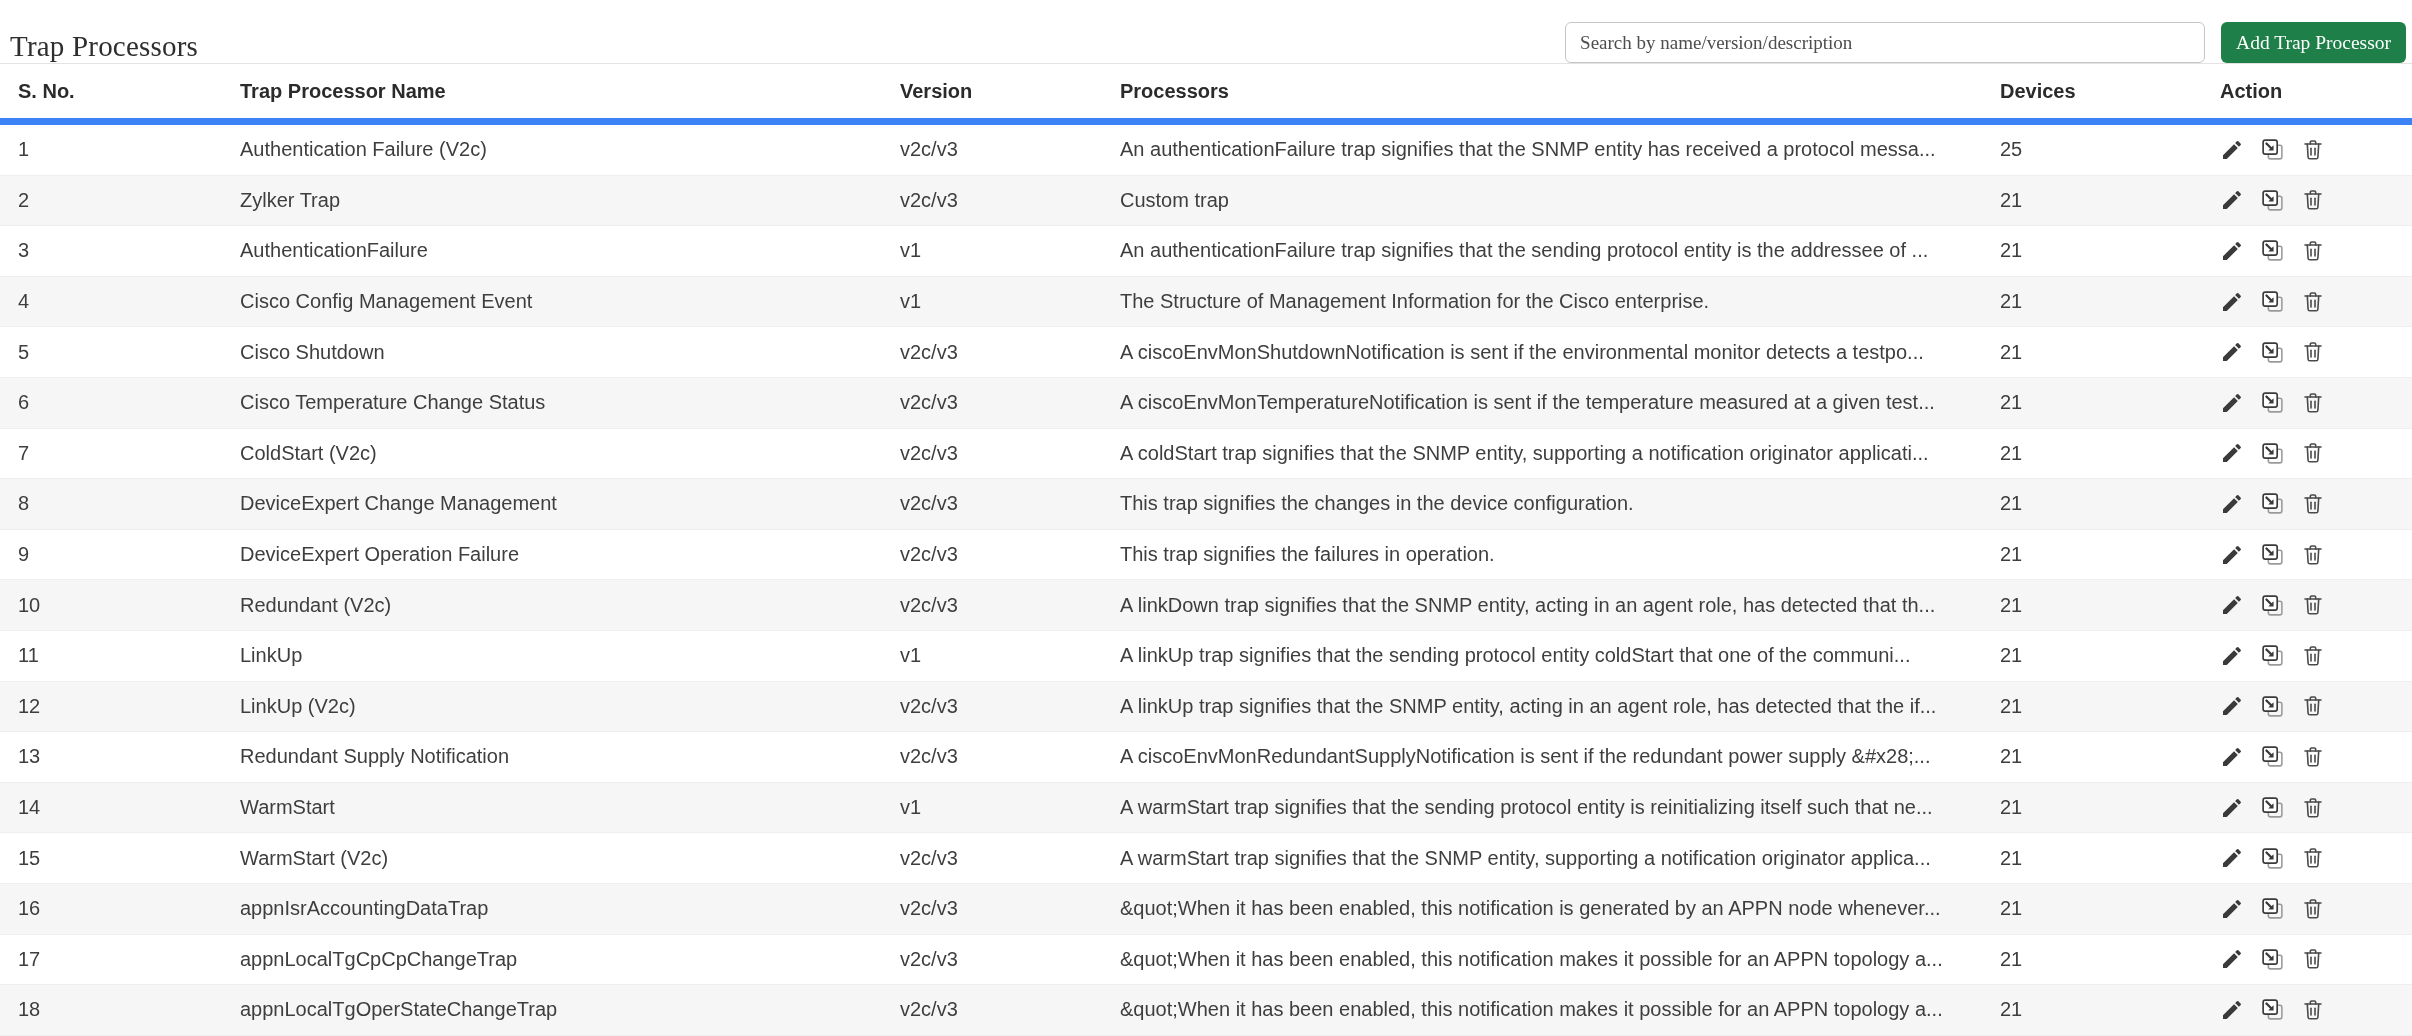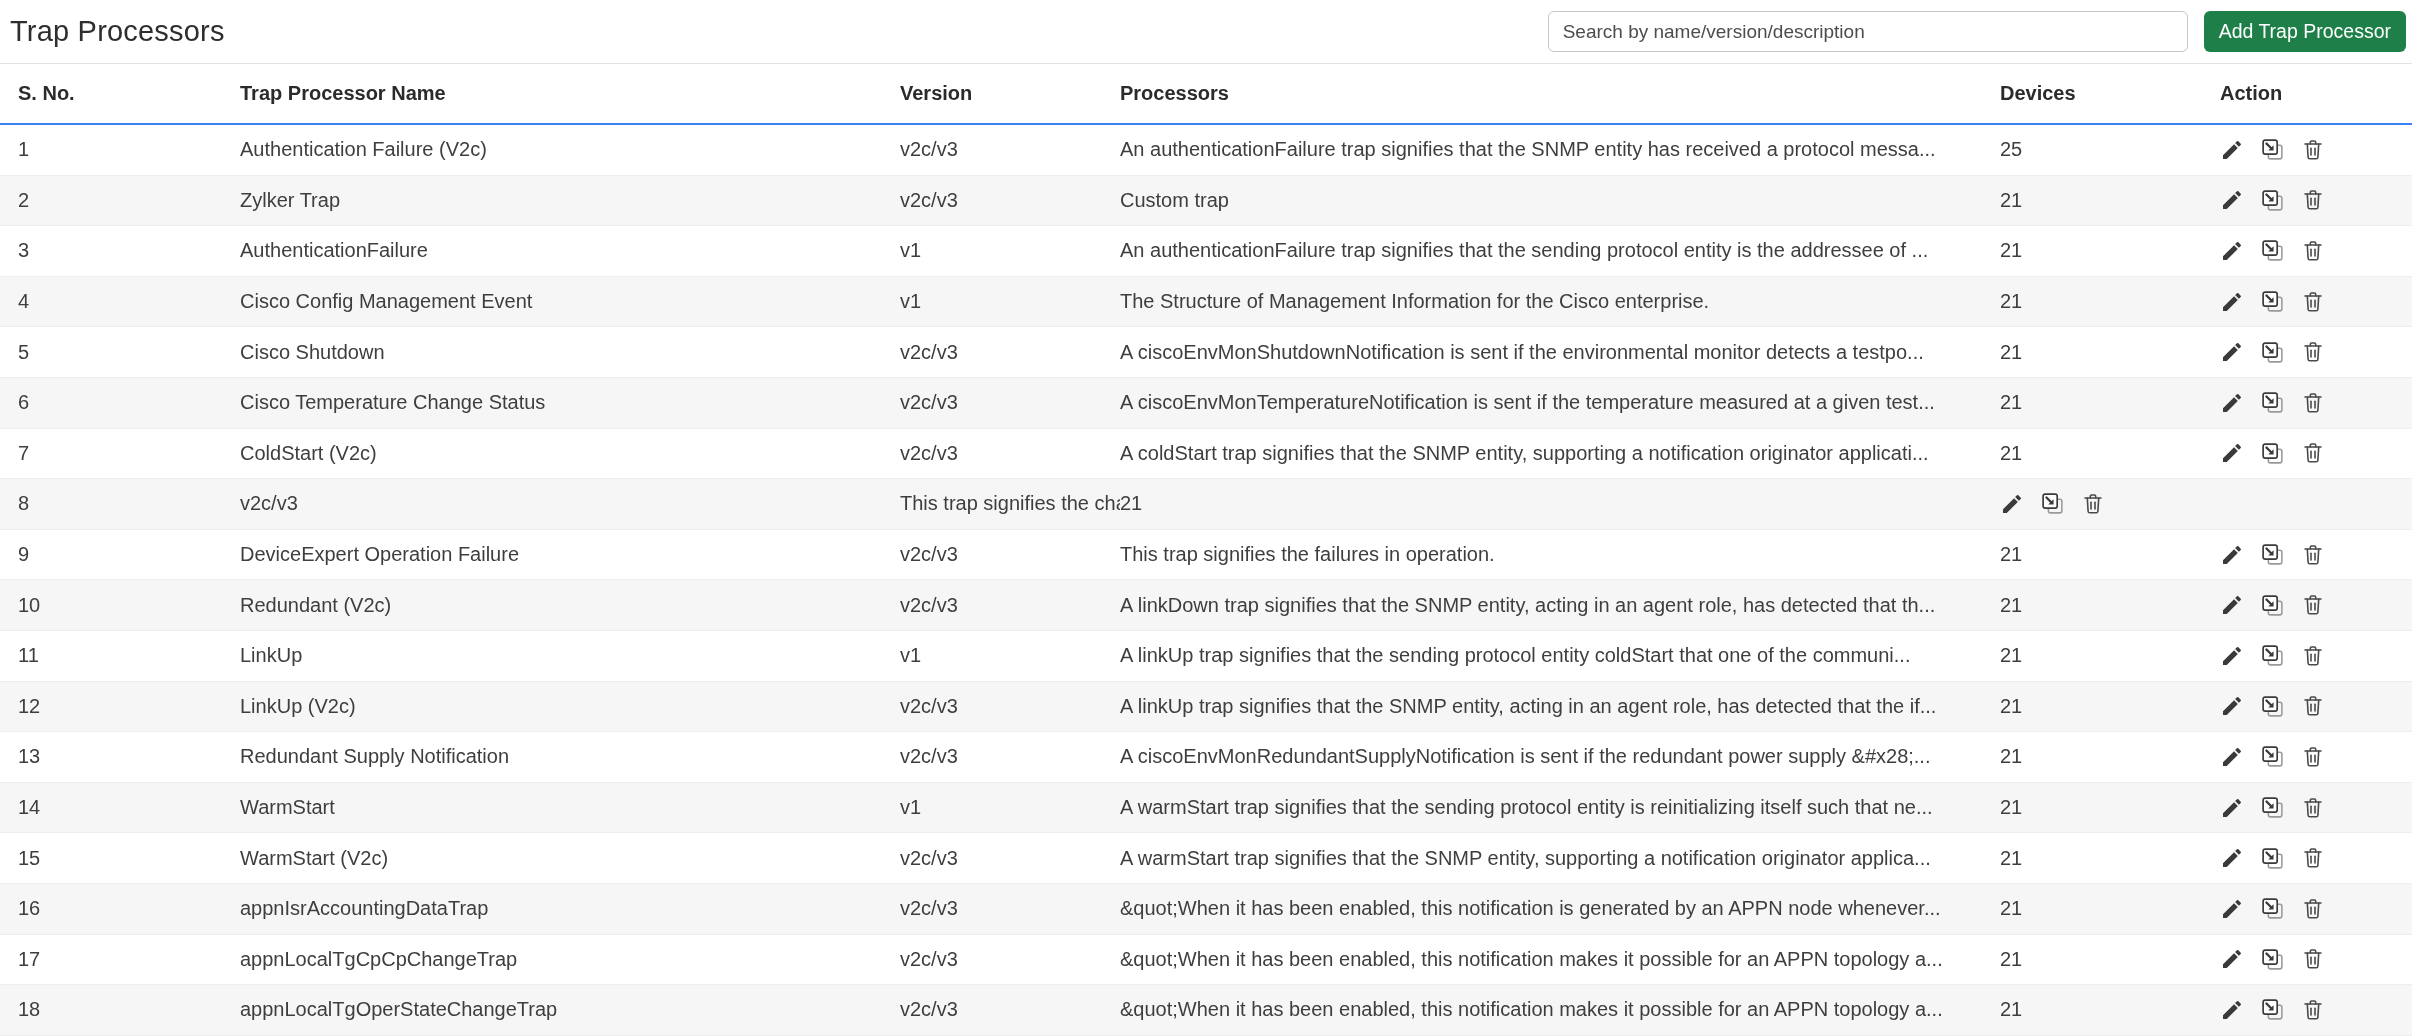--- a/index.html
+++ b/index.html
@@ -4,24 +4,25 @@
 <style>
   * { box-sizing: border-box; margin: 0; padding: 0; }
   html, body {
     width: 2412px; height: 1036px;
     background: #ffffff;
     font-family: "Liberation Sans", sans-serif;
     overflow: hidden;
   }
   
   .topbar {
-    display: flex; align-items: center;
+    display: flex; align-items: flex-end;
     height: 64px;
     padding: 0 6px 0 10px;
     border-bottom: 1px solid #e3e3e3;
+    font-family: Liberation Serif, serif;
   }
   .page-title {
     font-size: 29px;
     font-weight: 400;
     color: #2e2e2e;
     letter-spacing: 0.2px;
   }
   .top-actions { margin-left: auto; display: flex; align-items: center; gap: 16px; }
   .search-input {
     width: 640px; height: 41px;
@@ -49,21 +50,21 @@
   }
   
   .grid-row {
     display: grid;
     grid-template-columns: 240px 660px 220px 880px 220px 1fr;
     align-items: center;
     width: 100%;
   }
   .thead {
     height: 61px;
-    border-bottom: 2px solid #3b82f6;
+    border-bottom: 7px solid #3b82f6;
     background: #ffffff;
   }
   .thead .cell {
     font-weight: bold;
     font-size: 20px;
     color: #2b2b2b;
   }
   .cell {
     padding-right: 20px;
     white-space: nowrap;
@@ -341,20 +342,21 @@
             <path d="M10 10.2v6.8"></path>
             <path d="M14 10.2v6.8"></path>
           </g>
         </svg>
       </button>
     </div>
   </div>
 
   <div class="grid-row row">
     <div class="cell">8</div>
+    <div class="cell">DeviceExpert Change Management</div>
     <div class="cell">v2c/v3</div>
     <div class="cell">This trap signifies the changes in the device configuration.</div>
     <div class="cell">21</div>
     <div class="cell actions">
       <button class="icon-btn">
         <svg width="24" height="24" viewBox="0 0 24 24">
           <path fill="#3a3a3a" d="M3 17.25V21h3.75L17.81 9.94l-3.75-3.75L3 17.25zm17.71-10.21c.39-.39.39-1.02 0-1.41l-2.34-2.34a.996.996 0 0 0-1.41 0l-1.83 1.83 3.75 3.75 1.83-1.83z"></path>
         </svg>
       </button>
       <button class="icon-btn">

